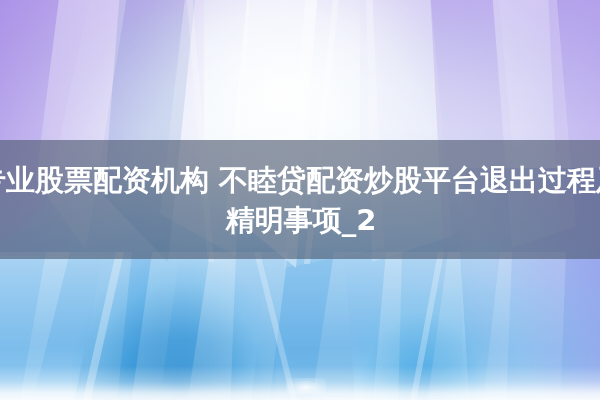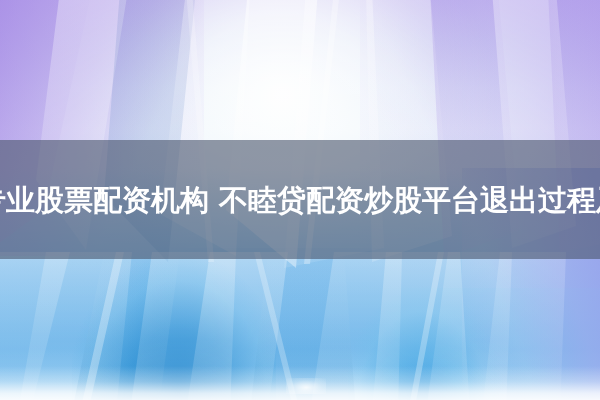--- a/index.html
+++ b/index.html
@@ -245,15 +245,16 @@
       <polygon points="334,-10 340,-10 310,264 304,264" fill="#ffffff" opacity="0.30"></polygon>
       <polygon points="186,-10 192,-10 214,262 208,262" fill="#ffffff" opacity="0.22"></polygon>
     </svg>
   </div>
 
   <div class="bottom-haze"></div>
   <div class="bottom-watermark"></div>
 
   <div class="title-band">
     <div class="title-line title-line-1">专业股票配资机构 不睦贷配资炒股平台退出过程及</div>
+    <div class="title-line title-line-2">精明事项_2</div>
   </div>
 
 </div>
 
 </body></html>

